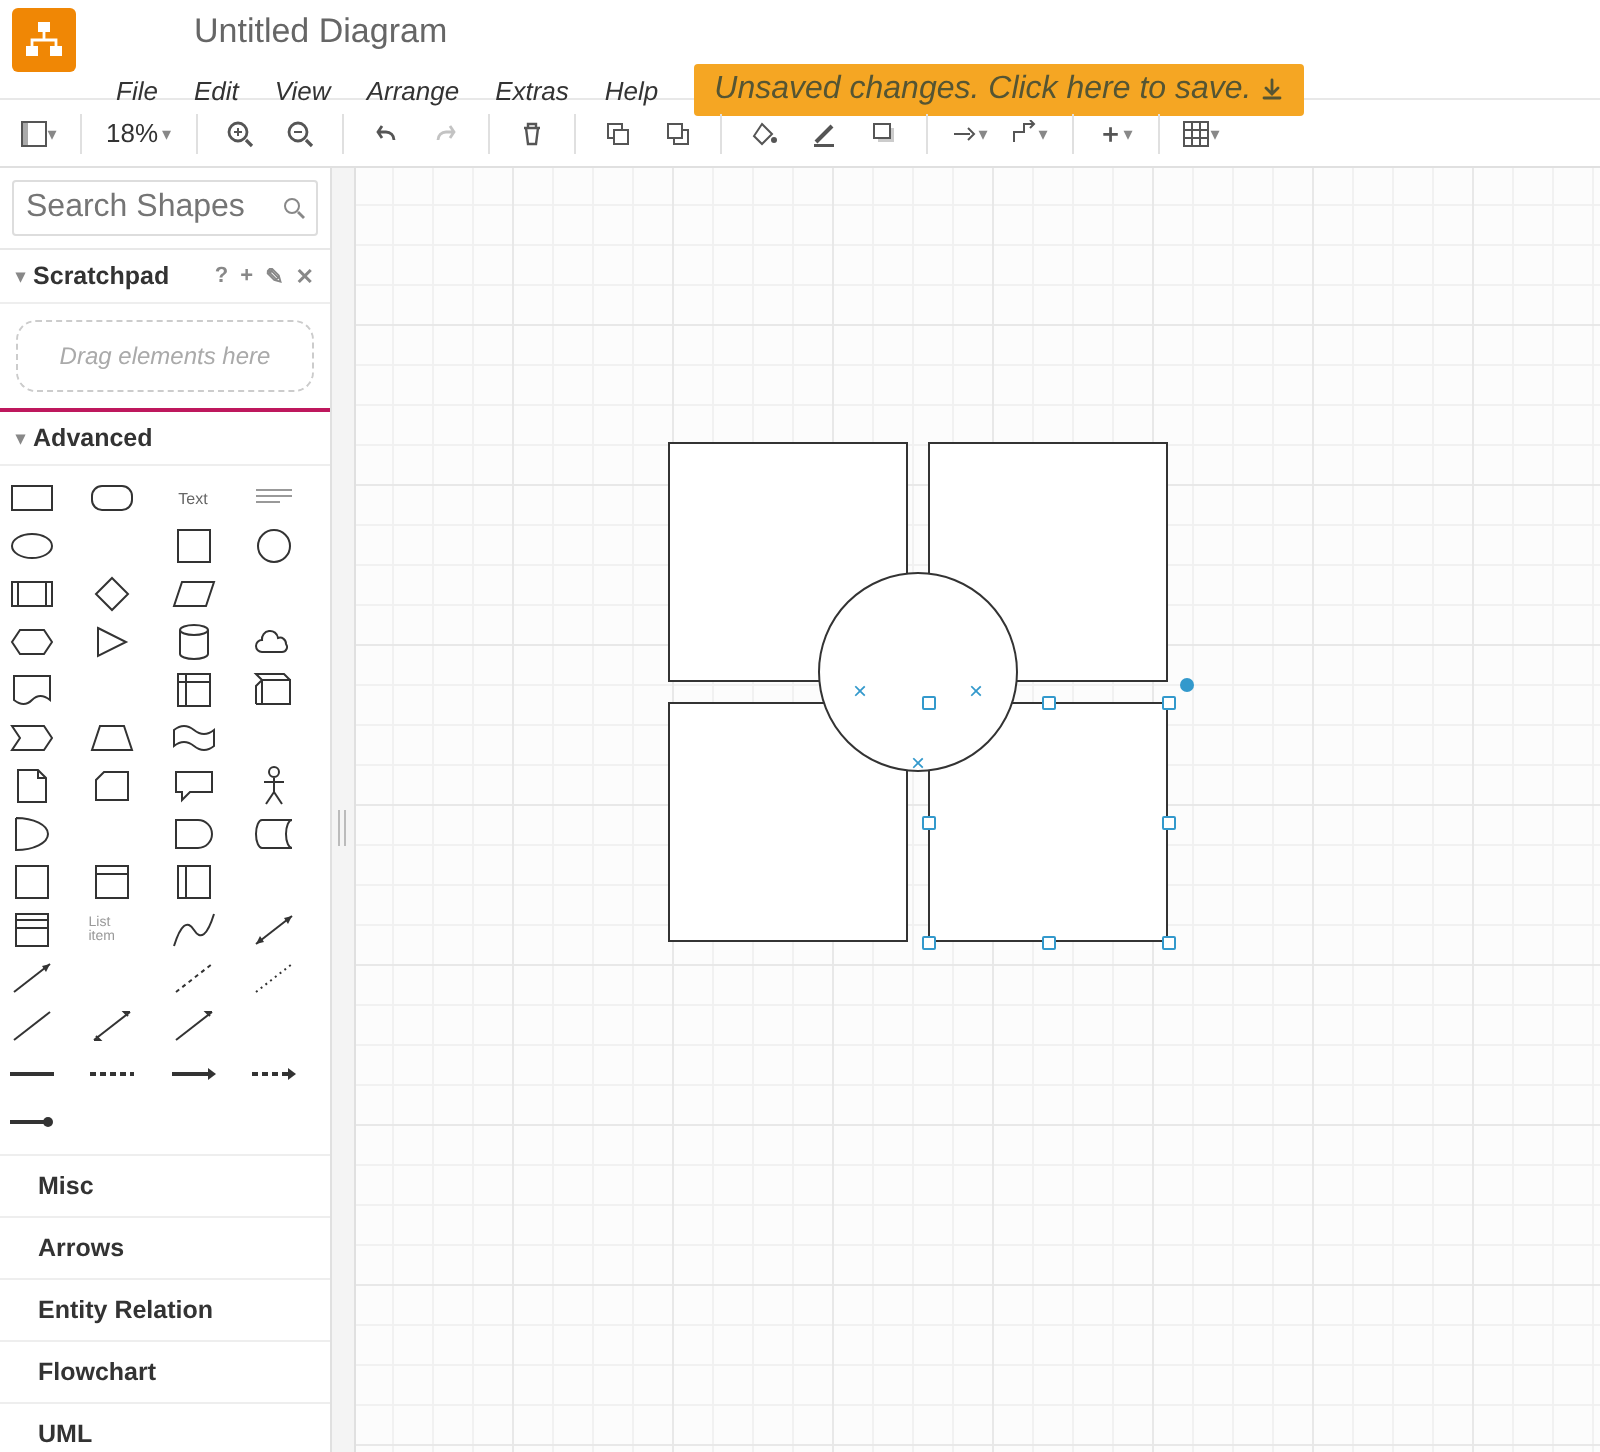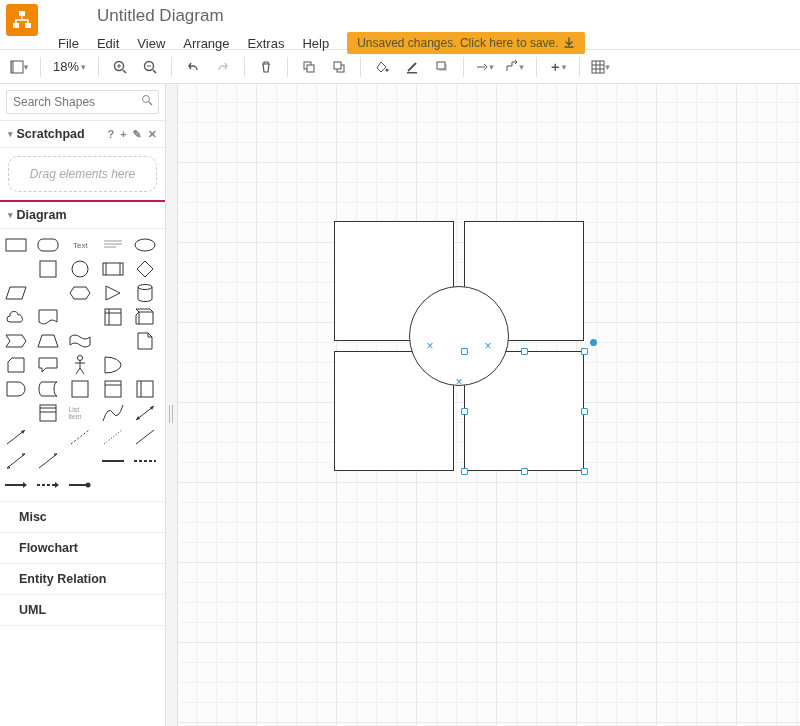--- a/index.html
+++ b/index.html
@@ -25,29 +25,29 @@
     background: #f08705;
     border-radius: 3px;
     margin-right: 12px;
     display: flex;
     align-items: center;
     justify-content: center;
     color: #fff;
   }
   .title-area { display: flex; flex-direction: column; }
   .doc-title { font-size: 17px; color: #666; padding: 2px 0 6px 0; margin-left: 47px; }
-  .menu-bar { display: flex; align-items: center; gap: 2px; }
+  .menu-bar { display: flex; align-items: center; gap: 2px; font-style: italic; }
   .menu-item { padding: 3px 8px; cursor: pointer; font-size: 13px; color: #333; }
   .save-btn {
     margin-left: 8px;
     background: #f5a623;
     color: #553;
     padding: 4px 10px;
     border-radius: 2px;
-    font-size: 12px;
+    font-size: 16px;
     display: inline-flex;
     align-items: center;
     gap: 4px;
     cursor: pointer;
   }
   .toolbar {
     display: flex;
     align-items: center;
     height: 34px;
     padding: 0 6px;
@@ -74,21 +74,21 @@
     overflow: hidden;
   }
   .search-wrap {
     padding: 6px;
     border-bottom: 1px solid #e8e8e8;
   }
   .search-wrap input {
     width: 100%; padding: 4px 22px 4px 6px;
     border: 1px solid #ddd;
     border-radius: 2px;
-    font-size: 12px;
+    font-size: 16px;
     color: #888;
   }
   .search-wrap .s-icon { position: relative; float: right; margin-top: -20px; margin-right: 6px; color: #888; }
   .panel-header {
     padding: 6px 8px;
     font-size: 12.5px;
     font-weight: bold;
     color: #333;
     border-bottom: 1px solid #eee;
     display: flex;
@@ -102,21 +102,21 @@
     border: 1px dashed #ccc;
     border-radius: 10px;
     text-align: center;
     color: #aaa;
     font-size: 12px;
     padding: 10px 4px;
   }
   .shapes-grid {
     padding: 6px 4px;
     display: grid;
-    grid-template-columns: repeat(5, 1fr);
+    grid-template-columns: repeat(4, 1fr);
     gap: 4px;
     border-bottom: 1px solid #eee;
   }
   .shape-cell {
     width: 24px; height: 20px;
     display:flex; align-items:center; justify-content:center;
     cursor: pointer;
   }
   .shape-cell svg { overflow: visible; }
   .cat {
@@ -342,21 +342,21 @@
         <span>✎</span>
         <span>✕</span>
       </span>
     </div>
     <div class="scratchpad-body">
       <div class="drop-area">Drag elements here</div>
     </div>
 
     <div class="panel-header">
       <span style="color:#888;font-size:9px;">▾</span>
-      <span>Diagram</span>
+      <span>Advanced</span>
     </div>
     <div class="shapes-grid">
 
       <div class="shape-cell">
           <svg width="22" height="14">
             <rect x="1" y="1" width="20" height="12" fill="none" stroke="#333"></rect>
           </svg>
         </div>
       <div class="shape-cell">
           <svg width="22" height="14">
@@ -609,22 +609,23 @@
       <div class="shape-cell">
           <svg width="22" height="6">
             <line x1="0" y1="3" x2="17" y2="3" stroke="#333" stroke-width="2"></line>
             <circle cx="19" cy="3" r="2.5" fill="#333"></circle>
           </svg>
         </div>
       <div class="shape-cell" style="visibility:hidden"></div>
     </div>
 
     <div class="cat">Misc</div>
+    <div class="cat">Arrows</div>
+    <div class="cat">Entity Relation</div>
     <div class="cat">Flowchart</div>
-    <div class="cat">Entity Relation</div>
     <div class="cat">UML</div>
   </div>
 
   <div class="vsplit"></div>
 
   <div class="canvas">
     <div class="grid-bg"></div>
     <div id="shapes-layer">
         <div class="shape-rect" style="left: 156px; top: 137px; width: 120px; height: 120px;"></div>
         <div class="shape-rect" style="left: 286px; top: 137px; width: 120px; height: 120px;"></div>

